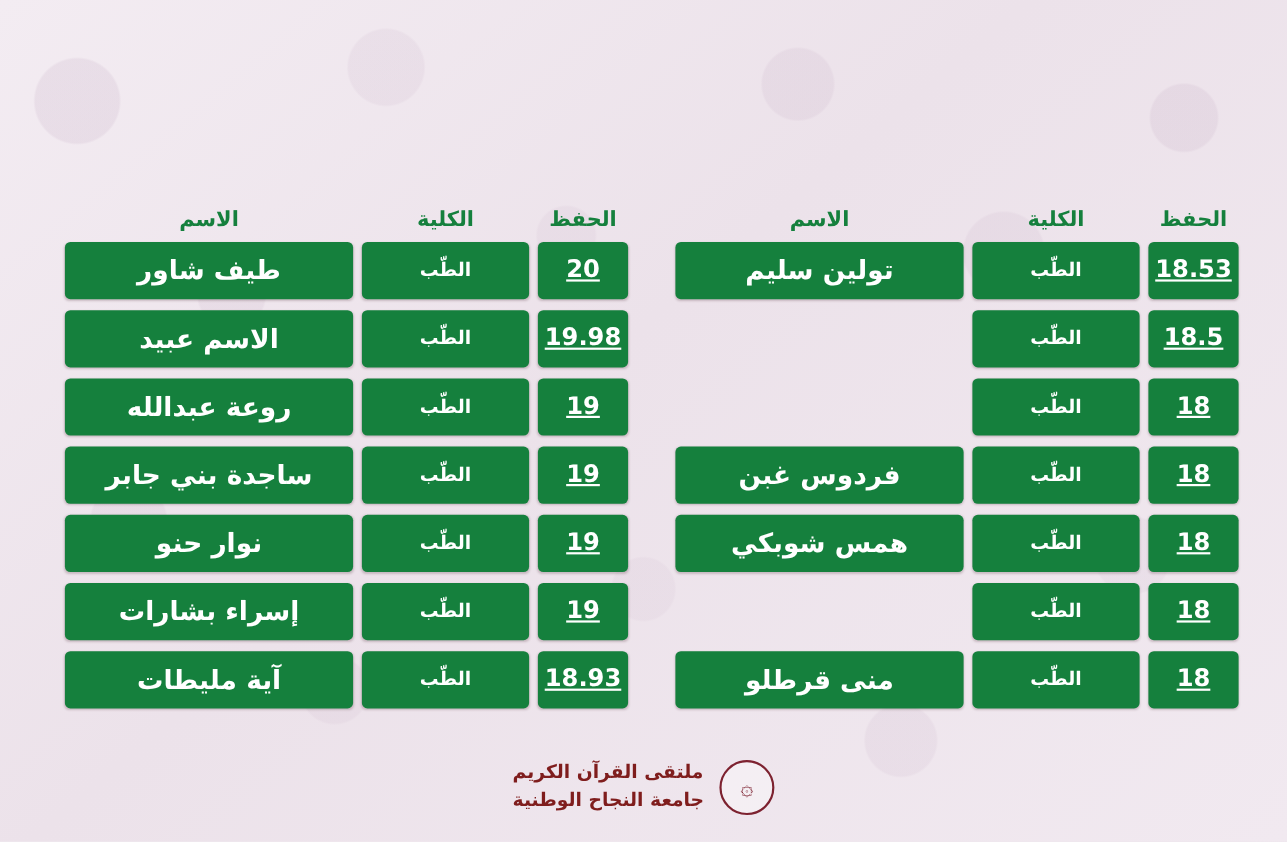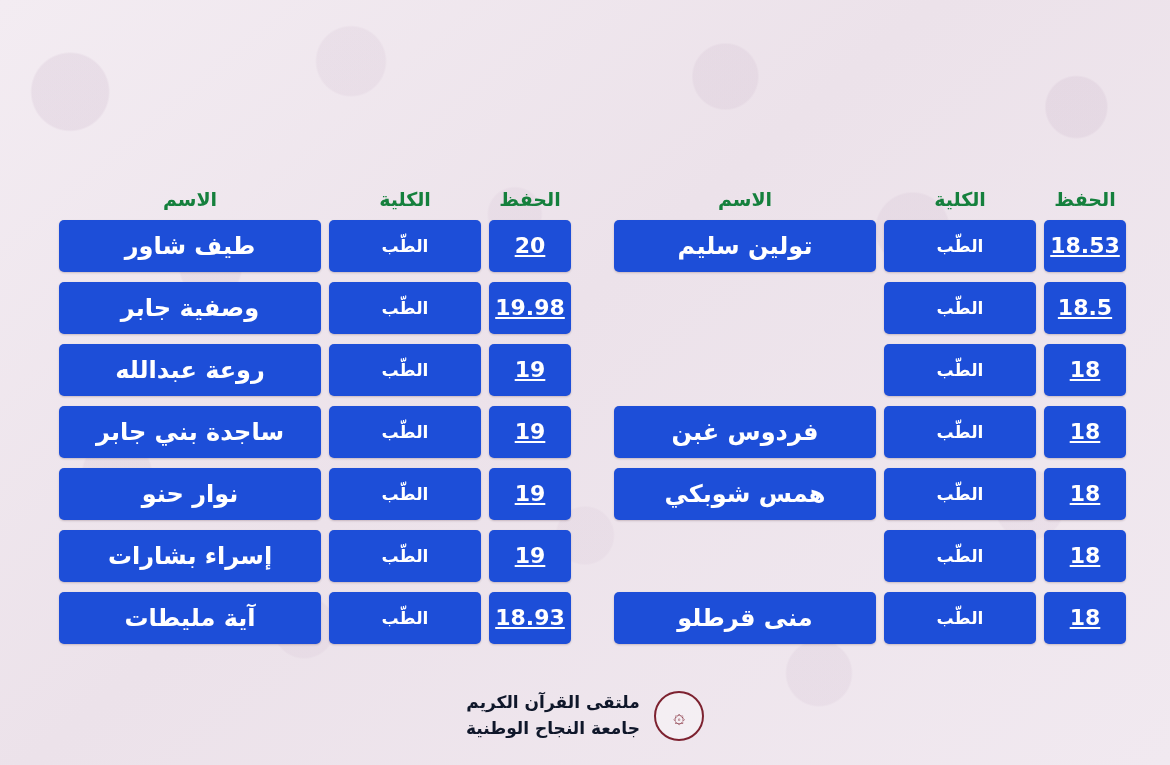--- a/index.html
+++ b/index.html
@@ -90,21 +90,21 @@
   .col-fac    { flex: 0 0 152px; }
   .col-score  { flex: 0 0 82px; }
 
   .row {
     display: flex;
     flex-direction: row;
     gap: 8px;
     margin-bottom: 10px;
   }
   .cell {
-    background: #1d4ed8;
+    background: #15803d;
     color: #ffffff;
     border-radius: 5px;
     height: 52px;
     line-height: 52px;
     text-align: center;
     font-size: 24px;
     font-weight: bold;
     box-shadow: 0 1px 2px rgba(70,30,40,0.22);
     overflow: hidden;
     white-space: nowrap;
@@ -123,22 +123,22 @@
     bottom: 24px;
     left: 0;
     right: 0;
     display: flex;
     flex-direction: row;
     align-items: center;
     justify-content: center;
     gap: 14px;
   }
   .footer-text {
-    text-align: center;
-    color: #0f172a;
+    text-align: left;
+    color: #7f1d1d;
     font-size: 17px;
     font-weight: bold;
     line-height: 1.5;
   }
   .footer-emblem {
     width: 46px;
     height: 46px;
     border-radius: 50%;
     border: 2px solid #7d2230;
     display: flex;
@@ -211,21 +211,21 @@
       </div>
 
       <div class="row">
         <div class="cell score col-score">20</div>
         <div class="cell fac col-fac">الطّب</div>
         <div class="cell col-name">طيف شاور</div>
       </div>
       <div class="row">
         <div class="cell score col-score">19.98</div>
         <div class="cell fac col-fac">الطّب</div>
-        <div class="cell col-name">وصفية جابر</div>
+        <div class="cell col-name">الاسم عبيد</div>
       </div>
       <div class="row">
         <div class="cell score col-score">19</div>
         <div class="cell fac col-fac">الطّب</div>
         <div class="cell col-name">روعة عبدالله</div>
       </div>
       <div class="row">
         <div class="cell score col-score">19</div>
         <div class="cell fac col-fac">الطّب</div>
         <div class="cell col-name">ساجدة بني جابر</div>

